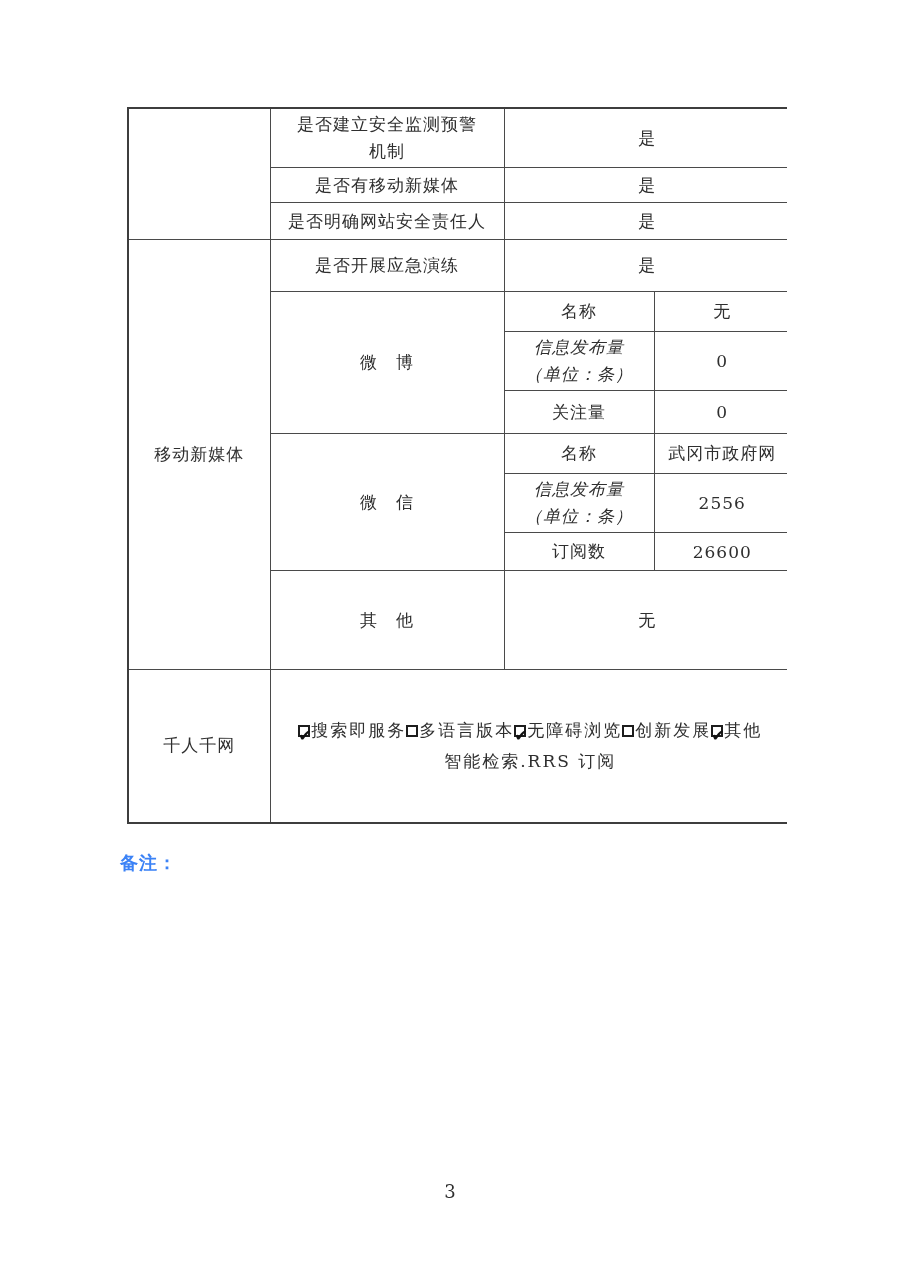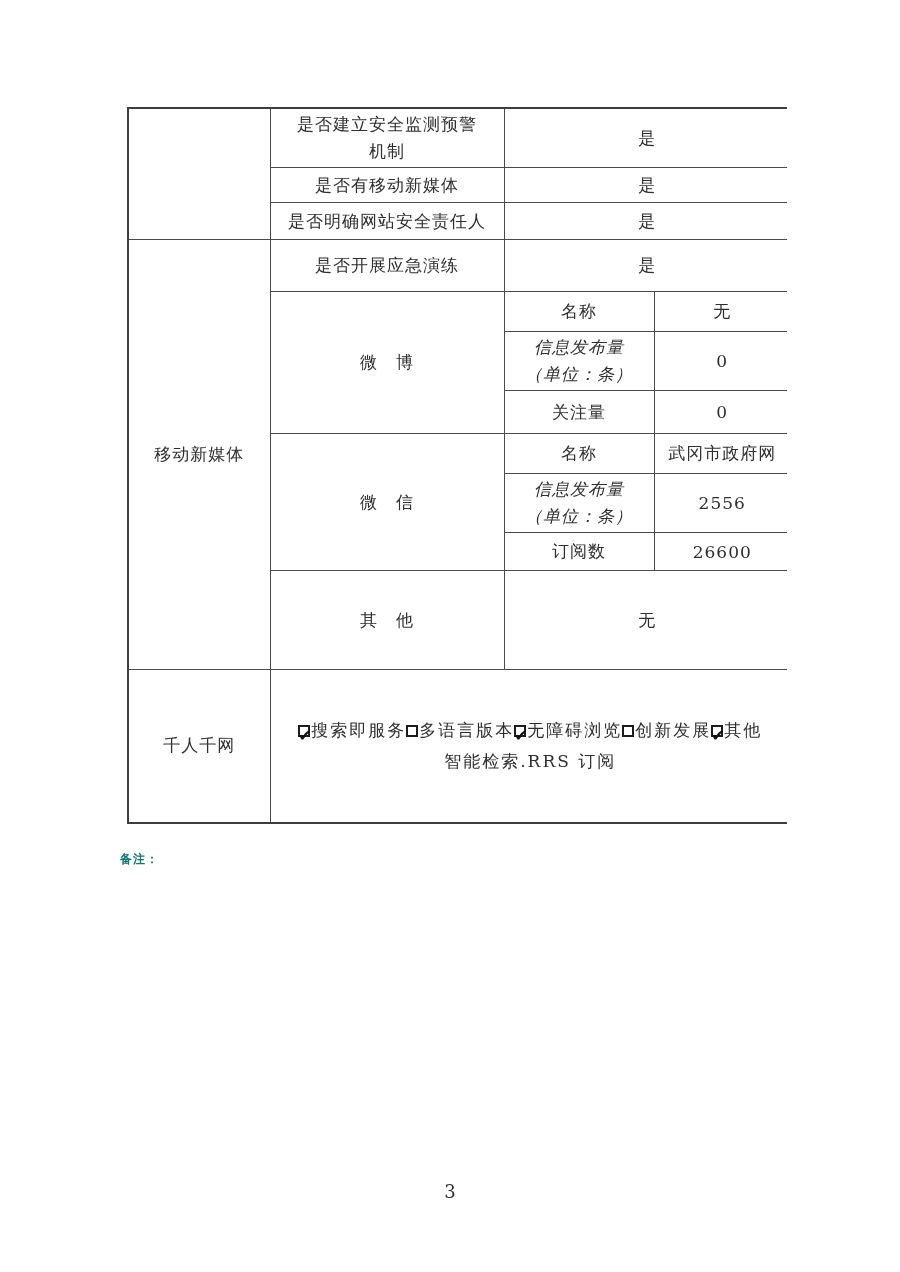--- a/index.html
+++ b/index.html
@@ -39,21 +39,21 @@
   .cb[data-checked="true"]::before {
     content:"\2714";
     position:absolute; left:-2px; top:-7px;
     font-size:16px; font-weight:bold; color:#111;
     font-family:"DejaVu Sans","Liberation Sans",sans-serif;
     letter-spacing:0;
   }
   .notes {
     position:absolute; left:120px; top:851px;
     font-family:Liberation Sans, sans-serif;
-    font-weight:bold; font-size:12px; letter-spacing:1px; color:#0f766e;
+    font-weight:bold; font-size:18px; letter-spacing:1px; color:#3b82f6;
   }
   .pagenum {
     position:absolute; left:0; top:1181px; width:900px;
     text-align:center; font-size:18px; color:#2f2f2f;
   }
 </style>
 </head>
 <body>
 
 <div class="page">

